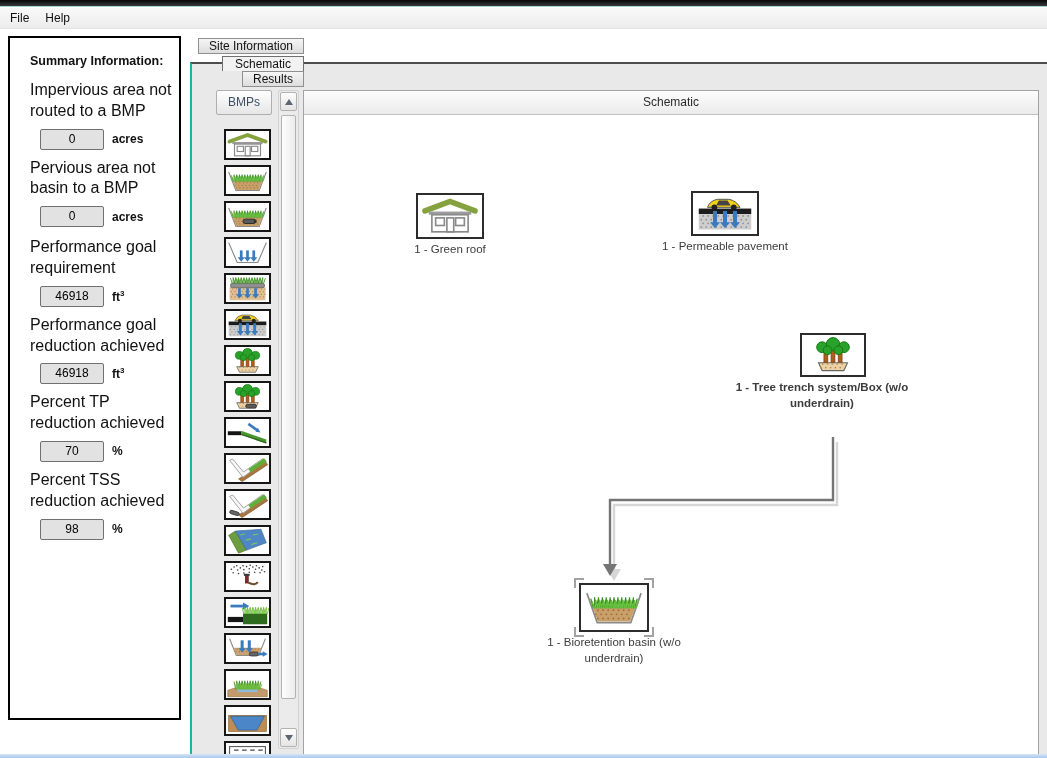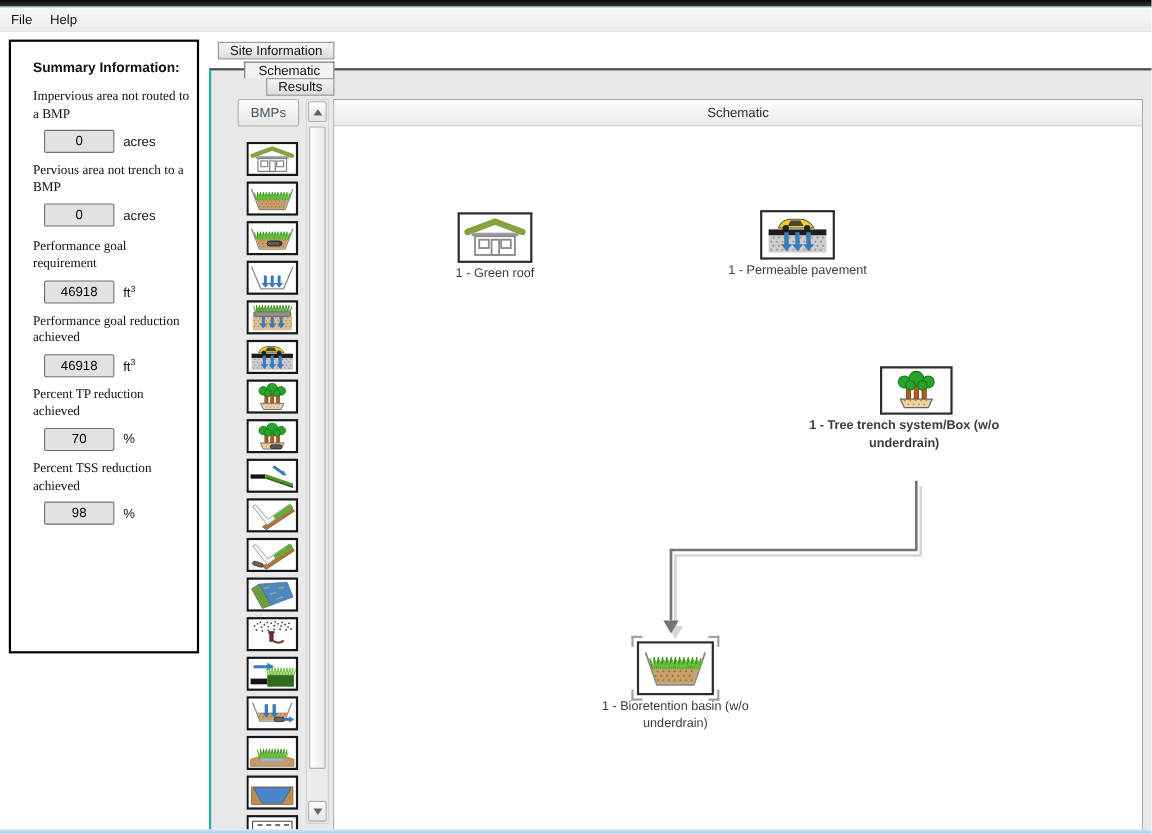--- a/index.html
+++ b/index.html
@@ -12,29 +12,29 @@
   .titlebar-strip { position:absolute; left:0; top:0; width:100%; height:7px;
     background:linear-gradient(#060606,#383838); border-bottom:1px solid #a9d3d6; }
   .menubar { position:absolute; left:0; top:8px; width:100%; height:21px;
     background:linear-gradient(#f9f9f9,#ececec); border-bottom:1px solid #e3e3e3;
     display:flex; align-items:center; padding-left:2px; font-size:12px; }
   .menu-item { padding:2px 8px; cursor:default; }
   .window-bottom-edge { position:absolute; left:0; bottom:0; width:100%; height:4px;
     background:linear-gradient(#d4e6f7,#a9c9e8); z-index:40; }
 
   
-  .summary-panel { position:absolute; left:8px; top:36px; width:173px; height:558px;
+  .summary-panel { position:absolute; left:8px; top:36px; width:173px; height:684px;
     background:#fff; border:2px solid #000; padding:16px 0 0 20px; }
   .summary-title { font-weight:bold; font-size:12.5px; margin-bottom:12px; }
-  .sfield .slabel { font-size:12px; line-height:1.3; width:142px; margin-top:8px;font-family:Liberation Serif, serif; }
+  .sfield .slabel { font-size:16px; line-height:1.3; width:142px; margin-top:8px; }
   .sfield.gap { margin-top:10px; }
   .srow { display:flex; align-items:center; margin:7px 0 3px 10px; }
   .sbox { width:64px; height:21px; background:#e2e2e2; border:1px solid #707070;
     border-radius:2px; text-align:center; font-size:12px; line-height:19px; color:#000; }
-  .sunit { margin-left:8px; font-size:12px; }
+  .sunit { margin-left:8px; font-size:12px;font-weight:bold; }
   .sunit sup { font-size:8px; }
 
   
   .tabstrip { position:absolute; left:198px; top:38px; height:26px; display:flex;
     align-items:flex-end; z-index:5; font-size:12px;flex-direction:column; }
   .tab { height:23px; margin:0 2px 2px 0; padding:0 10px; display:flex; align-items:center;
     background:linear-gradient(#f5f5f5,#dddddd); border:1px solid #8f8f8f; cursor:default; }
   .tab.active { height:26px; margin-bottom:0; padding:0 12px; background:#f2f2f2;
     border-color:#6f6f6f; border-bottom:none; position:relative; z-index:6; }
 
@@ -100,21 +100,21 @@
     <div class="summary-title">Summary Information:</div>
     <div id="summary-fields">
         <div class="sfield">
           <div class="slabel">Impervious area not routed to a BMP</div>
   <div class="srow">
             <div class="sbox">0</div>
   <span class="sunit">acres</span>
           </div>
         </div>
         <div class="sfield">
-          <div class="slabel">Pervious area not trench to a BMP</div>
+          <div class="slabel">Pervious area not basin to a BMP</div>
   <div class="srow">
             <div class="sbox">0</div>
   <span class="sunit">acres</span>
           </div>
         </div>
         <div class="sfield gap">
           <div class="slabel">Performance goal requirement</div>
   <div class="srow">
             <div class="sbox">46918</div>
   <span class="sunit">ft<sup>3</sup></span>

